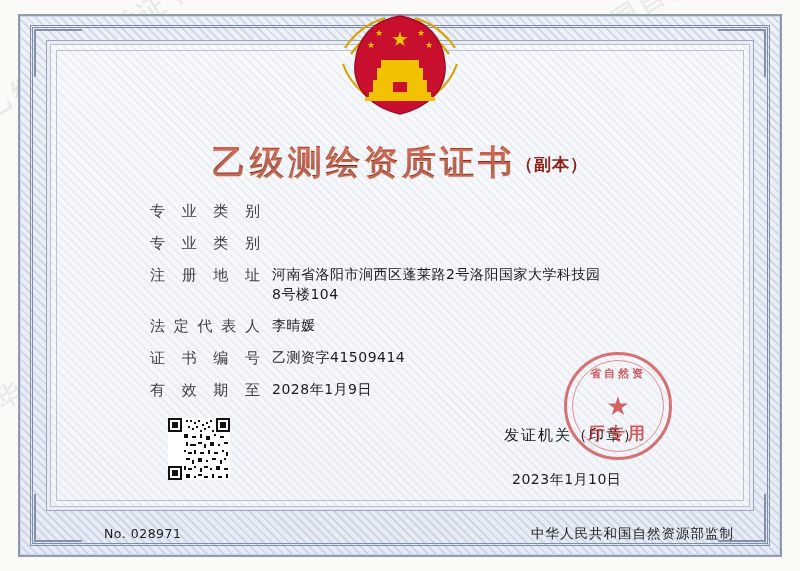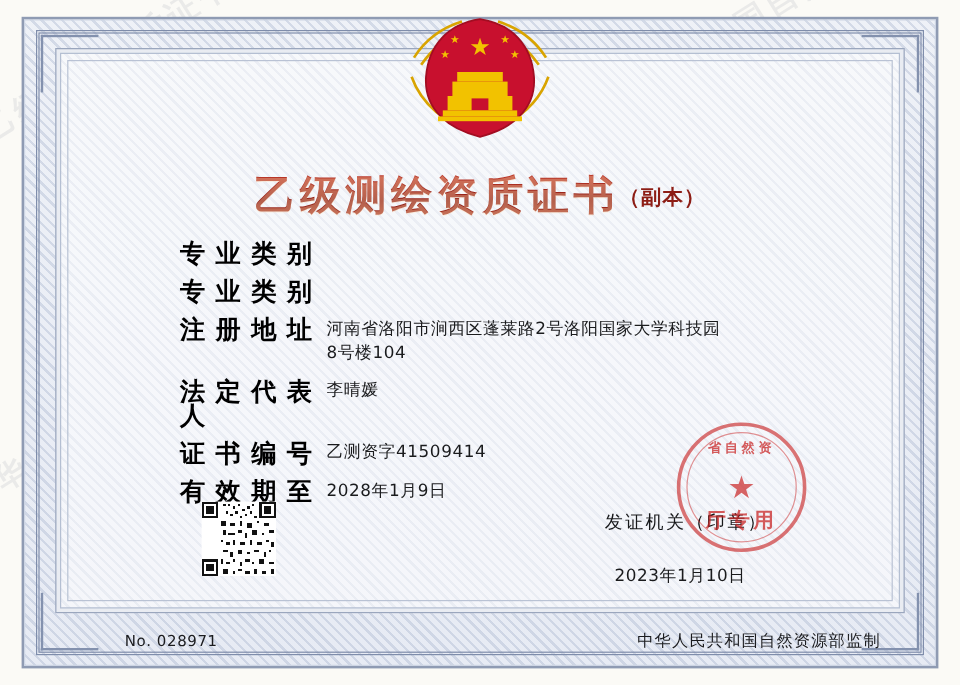--- a/index.html
+++ b/index.html
@@ -156,23 +156,23 @@
     font-family: "DejaVu Sans", sans-serif;
   }
   .field-row {
     display: flex;
     align-items: flex-start;
     margin-bottom: 11px;
   }
   .field-label {
     width: 112px;
     flex: 0 0 112px;
-    font-size: 21px;
-    font-weight: bold;
-    color: #000000;
+    font-size: 15px;
+    font-weight: normal;
+    color: #404040;
     letter-spacing: 2px;
     text-align: justify;
     text-align-last: justify;
     line-height: 20px;
     padding-top: 1px;
   }
   .field-value {
     flex: 1;
     font-size: 14px;
     color: #1a1b1d;

